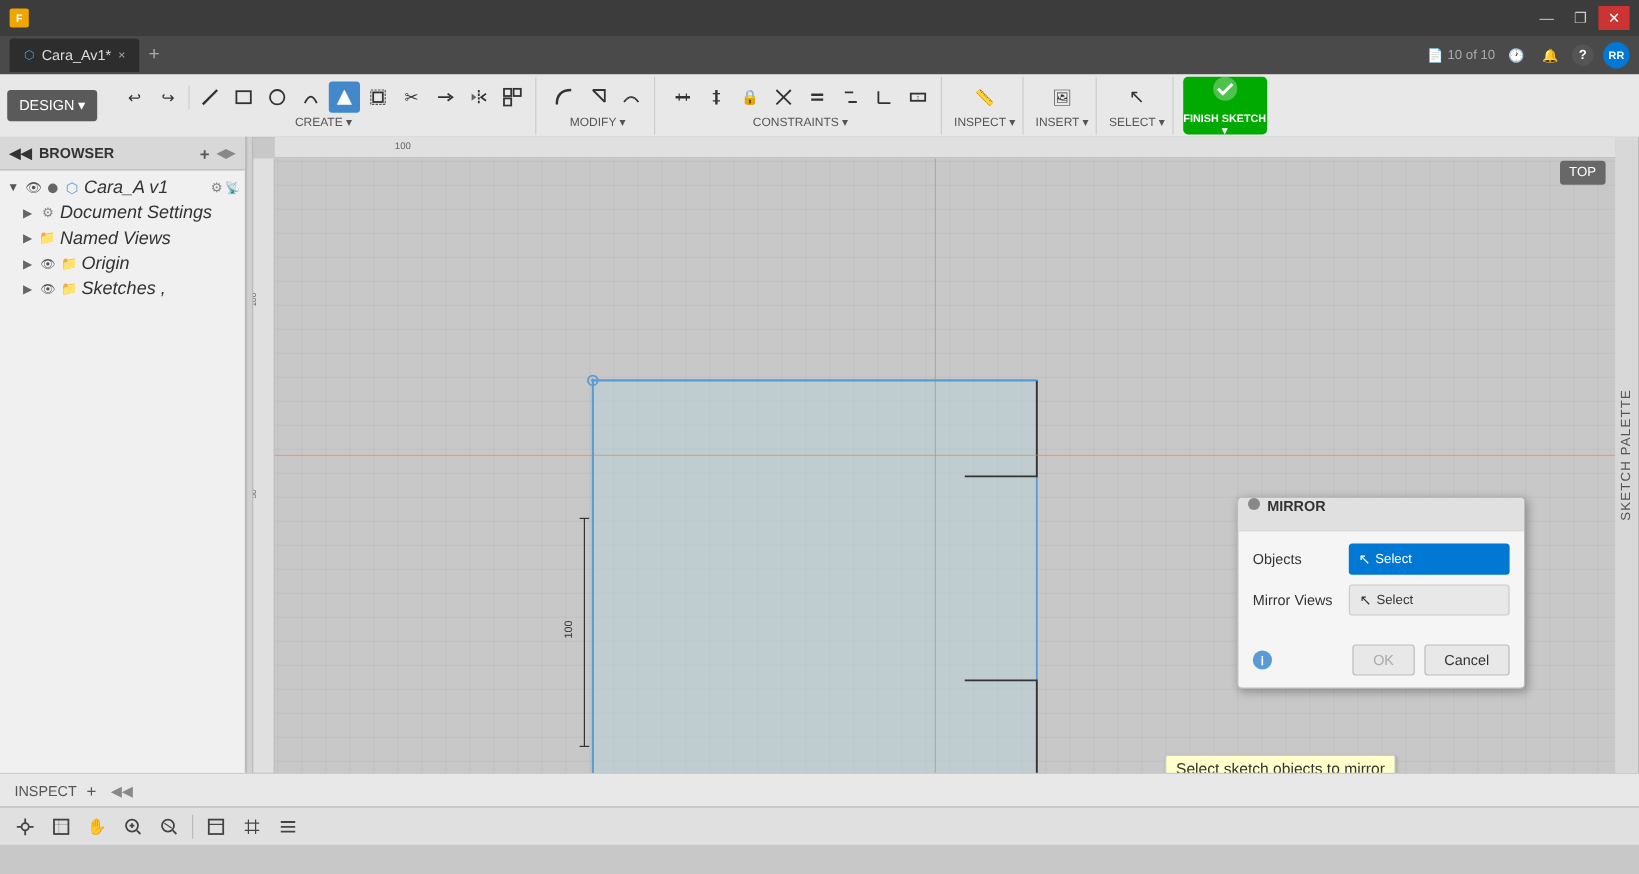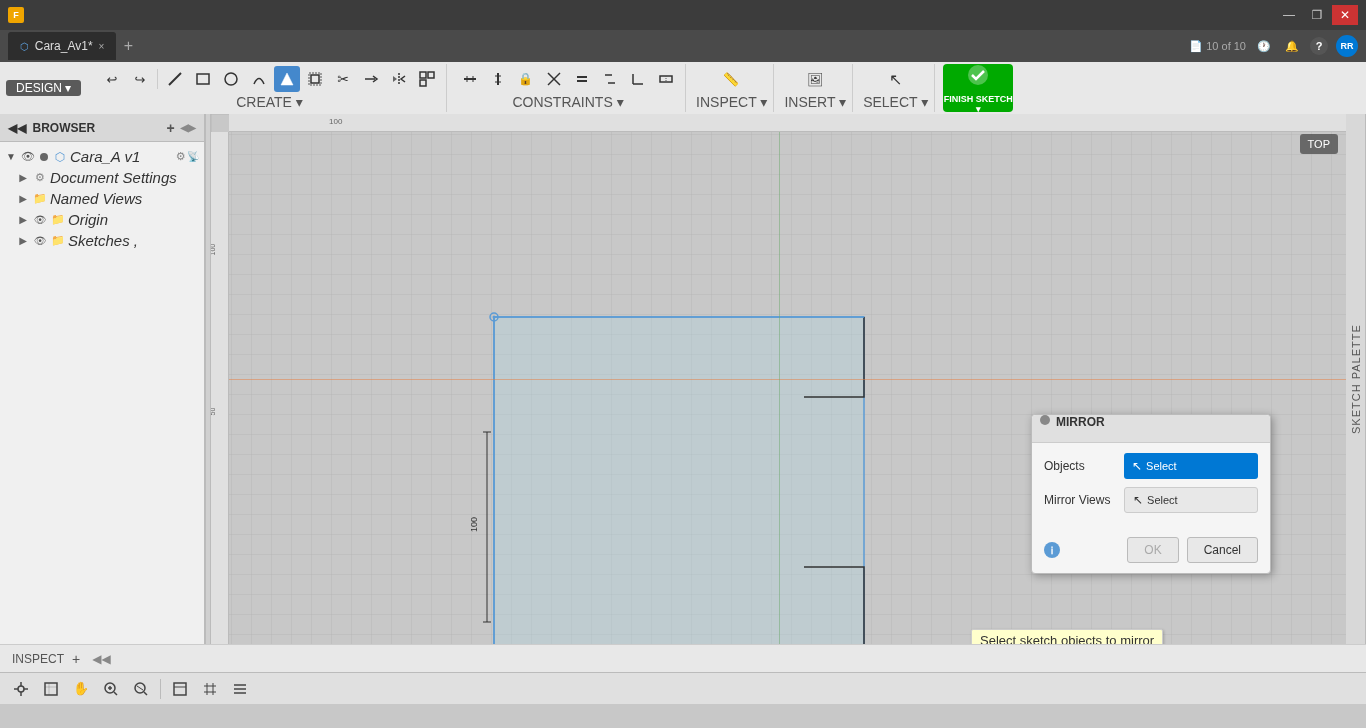--- a/index.html
+++ b/index.html
@@ -58,21 +58,21 @@
       background: #5a5a5a;
       color: white;
       border: none;
       border-radius: 3px;
       font-size: 12px;
       cursor: pointer;
       display: flex;
       align-items: center;
       gap: 3px;
       margin-right: 8px;
-      height: 16px;
+      height: 26px;
     }
     
     
     #main {
       display: flex;
       height: calc(728px - 30px - 32px - 58px - 32px - 30px);
       background: #d0d0d0;
     }
     
     
@@ -333,21 +333,21 @@
       gap: 2px;
     }
     .tb-section:last-child { border-right: none; }
     .tb-tools-row { display: flex; gap: 2px; align-items: center; }
     .tb-tool {
       width: 26px; height: 26px;
       display: flex; align-items: center; justify-content: center;
       border-radius: 3px; cursor: pointer; font-size: 13px; color: #333;
     }
     .tb-tool.highlighted { background: #0078d4; color: white; }
-    .tb-label { font-size: 14px; color: #555; }
+    .tb-label { font-size: 10px; color: #555; }
     
     
     .finish-btn {
       display: flex;
       flex-direction: column;
       align-items: center;
       justify-content: center;
       width: 70px;
       height: 48px;
       background: #00aa00;
@@ -487,20 +487,42 @@
           <svg width="16" height="16">
             <rect x="1" y="1" width="6" height="6" fill="none" stroke="#333" stroke-width="1.5"></rect>
             <rect x="9" y="1" width="6" height="6" fill="none" stroke="#333" stroke-width="1.5"></rect>
             <rect x="1" y="9" width="6" height="6" fill="none" stroke="#333" stroke-width="1.5"></rect>
           </svg>
         </div>
       </div>
       <div class="tb-label">CREATE ▾</div>
     </div>
 
+    <div class="tb-section">
+      <div class="tb-tools-row">
+        <div class="tb-tool" title="Fillet">
+          <svg width="16" height="16">
+              <path d="M2,14 Q2,2 14,2" fill="none" stroke="#333" stroke-width="2"></path>
+            </svg>
+        </div>
+        <div class="tb-tool" title="Chamfer">
+          <svg width="16" height="16">
+              <path d="M4,2 L14,2 L14,12" fill="none" stroke="#333" stroke-width="1.5"></path>
+              <line x1="4" y1="2" x2="14" y2="12" stroke="#333" stroke-width="1.5"></line>
+            </svg>
+        </div>
+        <div class="tb-tool" title="Offset Curve">
+          <svg width="16" height="16">
+              <path d="M2,12 Q8,4 14,12" fill="none" stroke="#333" stroke-width="1.5"></path>
+              <path d="M4,10 Q8,6 12,10" fill="none" stroke="#555" stroke-width="1" stroke-dasharray="2,1"></path>
+            </svg>
+        </div>
+      </div>
+      <div class="tb-label">MODIFY ▾</div>
+    </div>
 
     <div class="tb-section">
       <div class="tb-tools-row">
         <div class="tb-tool" title="Horizontal">
           <svg width="16" height="16">
               <line x1="2" y1="8" x2="14" y2="8" stroke="#333" stroke-width="2"></line>
               <line x1="5" y1="5" x2="5" y2="11" stroke="#333" stroke-width="1"></line>
               <line x1="11" y1="5" x2="11" y2="11" stroke="#333" stroke-width="1"></line>
             </svg>
         </div>

